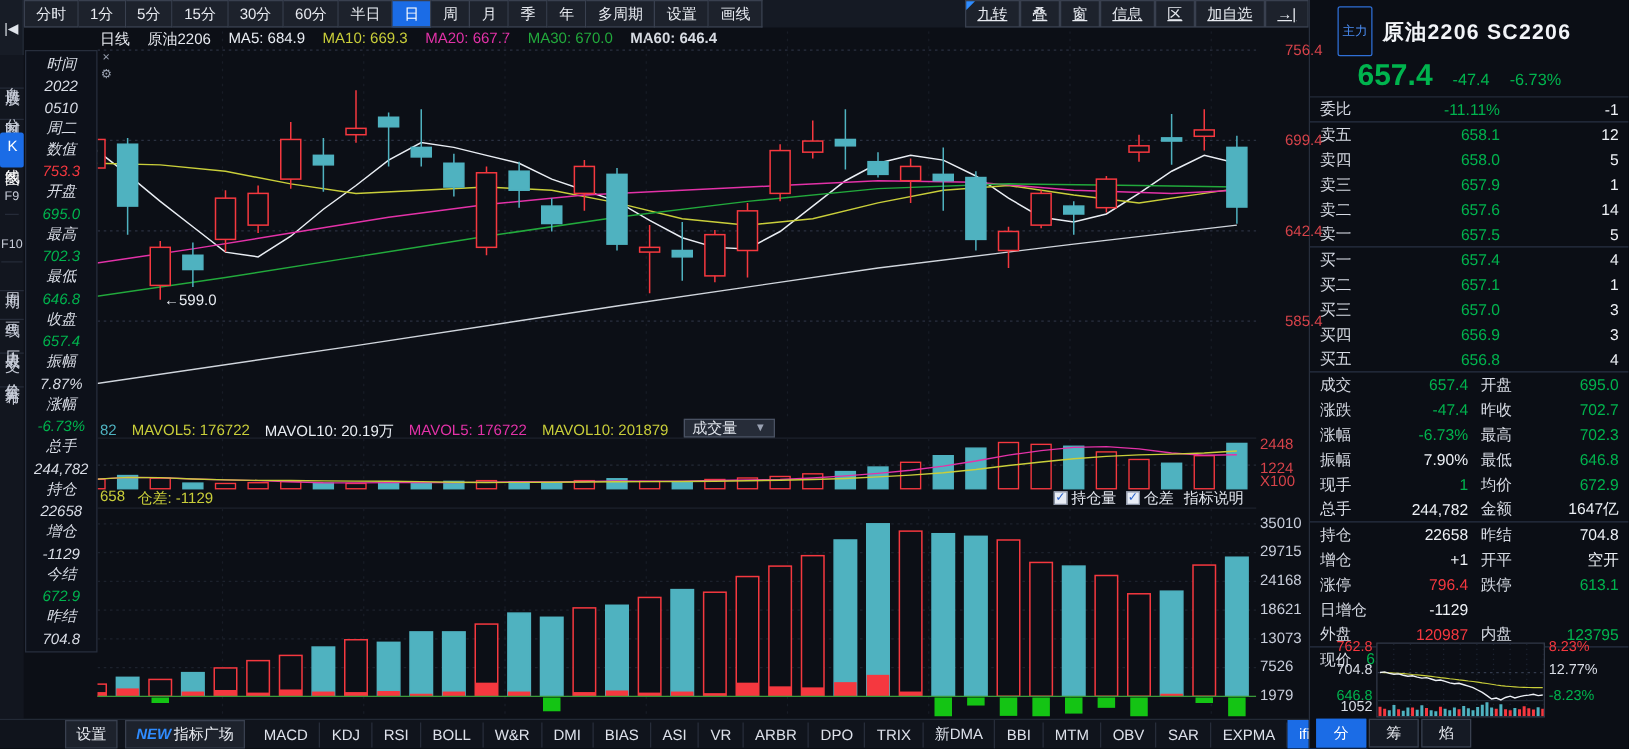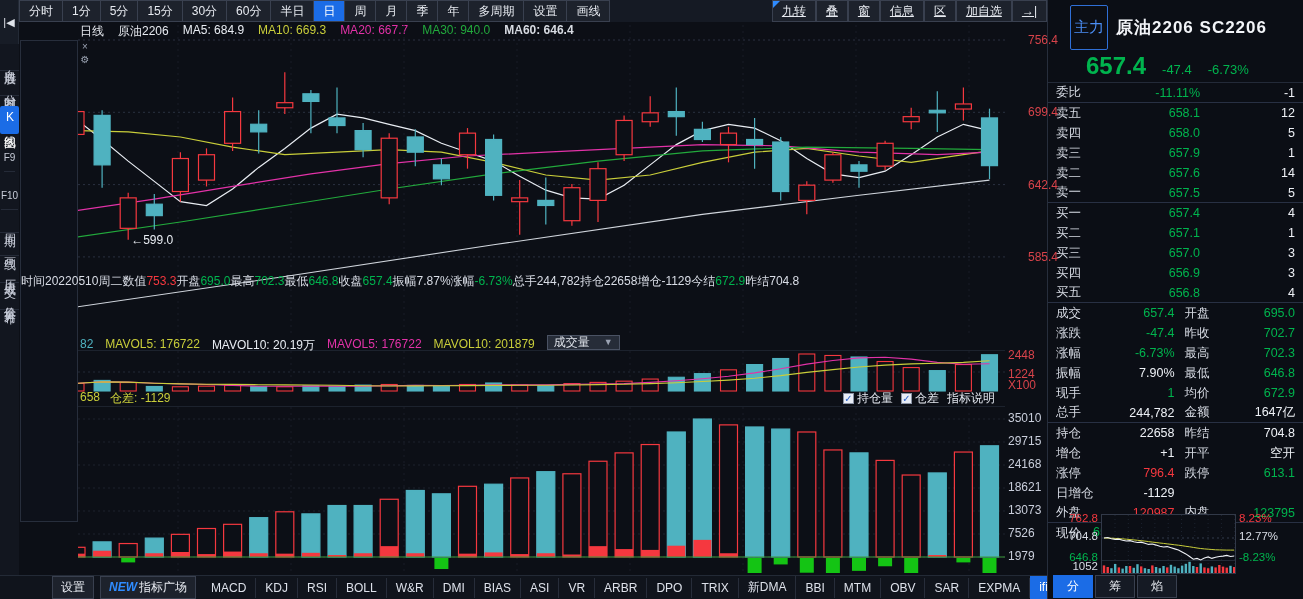--- a/index.html
+++ b/index.html
@@ -16,21 +16,21 @@
   .tbtn.nine:before{content:"";position:absolute;left:0;top:0;border-top:7px solid #2f8cff;border-right:7px solid transparent;}
   
   #chart-header{position:absolute;left:80px;top:23px;height:15px;display:flex;gap:14px;white-space:nowrap;font-size:12px;text-align:center;}
   
   #sidebar{position:absolute;left:0;top:44px;width:19px;height:531px;background:#12161f;display:flex;flex-direction:column;align-items:center;padding-top:12px;gap:10px;}
   .sbitem{writing-mode:vertical-rl;text-orientation:upright;letter-spacing:2px;color:#c7ccd8;font-size:12px;line-height:19px;padding:4px 0;cursor:pointer;border-bottom:1px solid #252b38;}
   .sbitem.horiz{writing-mode:horizontal-tb;letter-spacing:0;font-size:10px;}
   .sbitem.act{background:#1b6ce6;color:#fff;border-radius:2px;border-bottom:0;}
   
   #info-panel{position:absolute;left:20px;top:40px;width:58px;height:482px;background:rgba(14,18,27,.96);border:1px solid #272e3c;z-index:5;}
-  #info-rows{display:flex;flex-direction:row;height:100%;padding:2px 0;}
+  #info-rows{display:flex;flex-direction:column;height:100%;padding:2px 0;font-style:italic;}
   .iprow{flex:1;display:flex;align-items:center;justify-content:center;white-space:nowrap;font-size:12px;}
   .ip-x,.ip-g{position:absolute;right:-14px;color:#99a1b0;font-size:10px;cursor:pointer;width:12px;text-align:center;}
   .ip-x{top:0;} .ip-g{top:13px;}
   
   #main-chart{position:absolute;left:78px;top:25px;width:927px;height:310px;}
   #vol-header{position:absolute;left:80px;top:337px;height:13px;display:flex;gap:12px;white-space:nowrap;z-index:4;}
   #vol-pane{position:absolute;left:78px;top:350px;width:927px;height:41px;border-top:1px solid #1c222d;}
   #oi-header{position:absolute;left:80px;top:392px;width:925px;height:13px;display:flex;gap:12px;white-space:nowrap;z-index:4;align-items:center;}
   #oi-pane{position:absolute;left:78px;top:406px;width:927px;height:167px;border-top:1px solid #1c222d;}
   svg{display:block;}
@@ -42,21 +42,21 @@
   .cbbox{width:11px;height:11px;background:#e8edf6;border:1px solid #8a93a5;color:#2b62c9;font-size:10px;line-height:10px;text-align:center;font-weight:bold;}
   
   #bottom-bar{position:absolute;left:0;top:575px;width:1047px;height:24px;background:#10141c;border-top:1px solid #232a36;display:flex;align-items:center;padding-left:52px;}
   .bbtn{padding:2px 8px;border:1px solid #39404f;background:#1d222c;margin-right:6px;cursor:pointer;white-space:nowrap;}
   .btab{padding:3px 9px;border-right:1px solid #272d3a;cursor:pointer;white-space:nowrap;color:#dde1ea;}
   .btab.act{background:#1b6ce6;color:#fff;border-right:0;}
   .newbadge{color:#2f8cff;font-style:italic;font-weight:bold;margin-right:2px;}
   
   #right-panel{position:absolute;left:1047px;top:0;width:256px;height:599px;background:#0b0e15;border-left:1px solid #272e3c;}
   #rp-head{display:flex;align-items:center;gap:8px;padding:5px 8px 2px 22px;}
-  #rp-badge{border:1px solid #2f6fd6;color:#4b8ef5;font-size:15px;padding:12px 3px;border-radius:2px;}
+  #rp-badge{border:1px solid #2f6fd6;color:#4b8ef5;font-size:10px;padding:12px 3px;border-radius:2px;}
   #rp-name{font-size:17px;font-weight:bold;color:#f2f4f8;letter-spacing:1px;}
   #rp-price-row{display:flex;align-items:baseline;gap:16px;padding:0 10px 2px 38px;border-bottom:1px solid #232a38;}
   #rp-last{font-size:24px;font-weight:bold;color:var(--green);}
   .lvrow{display:flex;align-items:center;height:20px;padding:0 8px;font-size:12.5px;}
   .lvrow .lab{flex:0 0 52px;color:#d6dae3;}
   .lvrow .val{flex:0 0 92px;text-align:right;}
   .lvrow .qty{margin-left:auto;text-align:right;color:#eef1f6;}
   .sep{border-bottom:1px solid #283043;}
   .grow{display:flex;align-items:center;height:20px;padding:0 8px;font-size:12.5px;}
   .grow .gl{flex:0 0 50px;color:#d6dae3;white-space:nowrap;}
@@ -104,21 +104,21 @@
         <div class="tbtn">加自选</div>
         <div class="tbtn">→|</div>
       </div>
   </div>
   <div id="chart-header">
       <span style="color: rgb(231, 234, 240);">日线</span>
       <span style="color: rgb(231, 234, 240);">原油2206</span>
       <span style="color: rgb(233, 237, 243);">MA5: 684.9</span>
       <span style="color: rgb(201, 206, 58);">MA10: 669.3</span>
       <span style="color: rgb(227, 50, 168);">MA20: 667.7</span>
-      <span style="color: rgb(34, 169, 60);">MA30: 940.0</span>
+      <span style="color: rgb(34, 169, 60);">MA30: 670.0</span>
       <span style="color: rgb(215, 219, 226); font-weight: bold;">MA60: 646.4</span>
     </div>
   <div id="sidebar">
       <div class="sbitem">自选股</div>
       <div class="sbitem">分时图</div>
       <div class="sbitem act">K线图</div>
       <div class="sbitem horiz">F9</div>
       <div class="sbitem horiz">F10</div>
       <div class="sbitem">周期</div>
       <div class="sbitem">画线</div>

